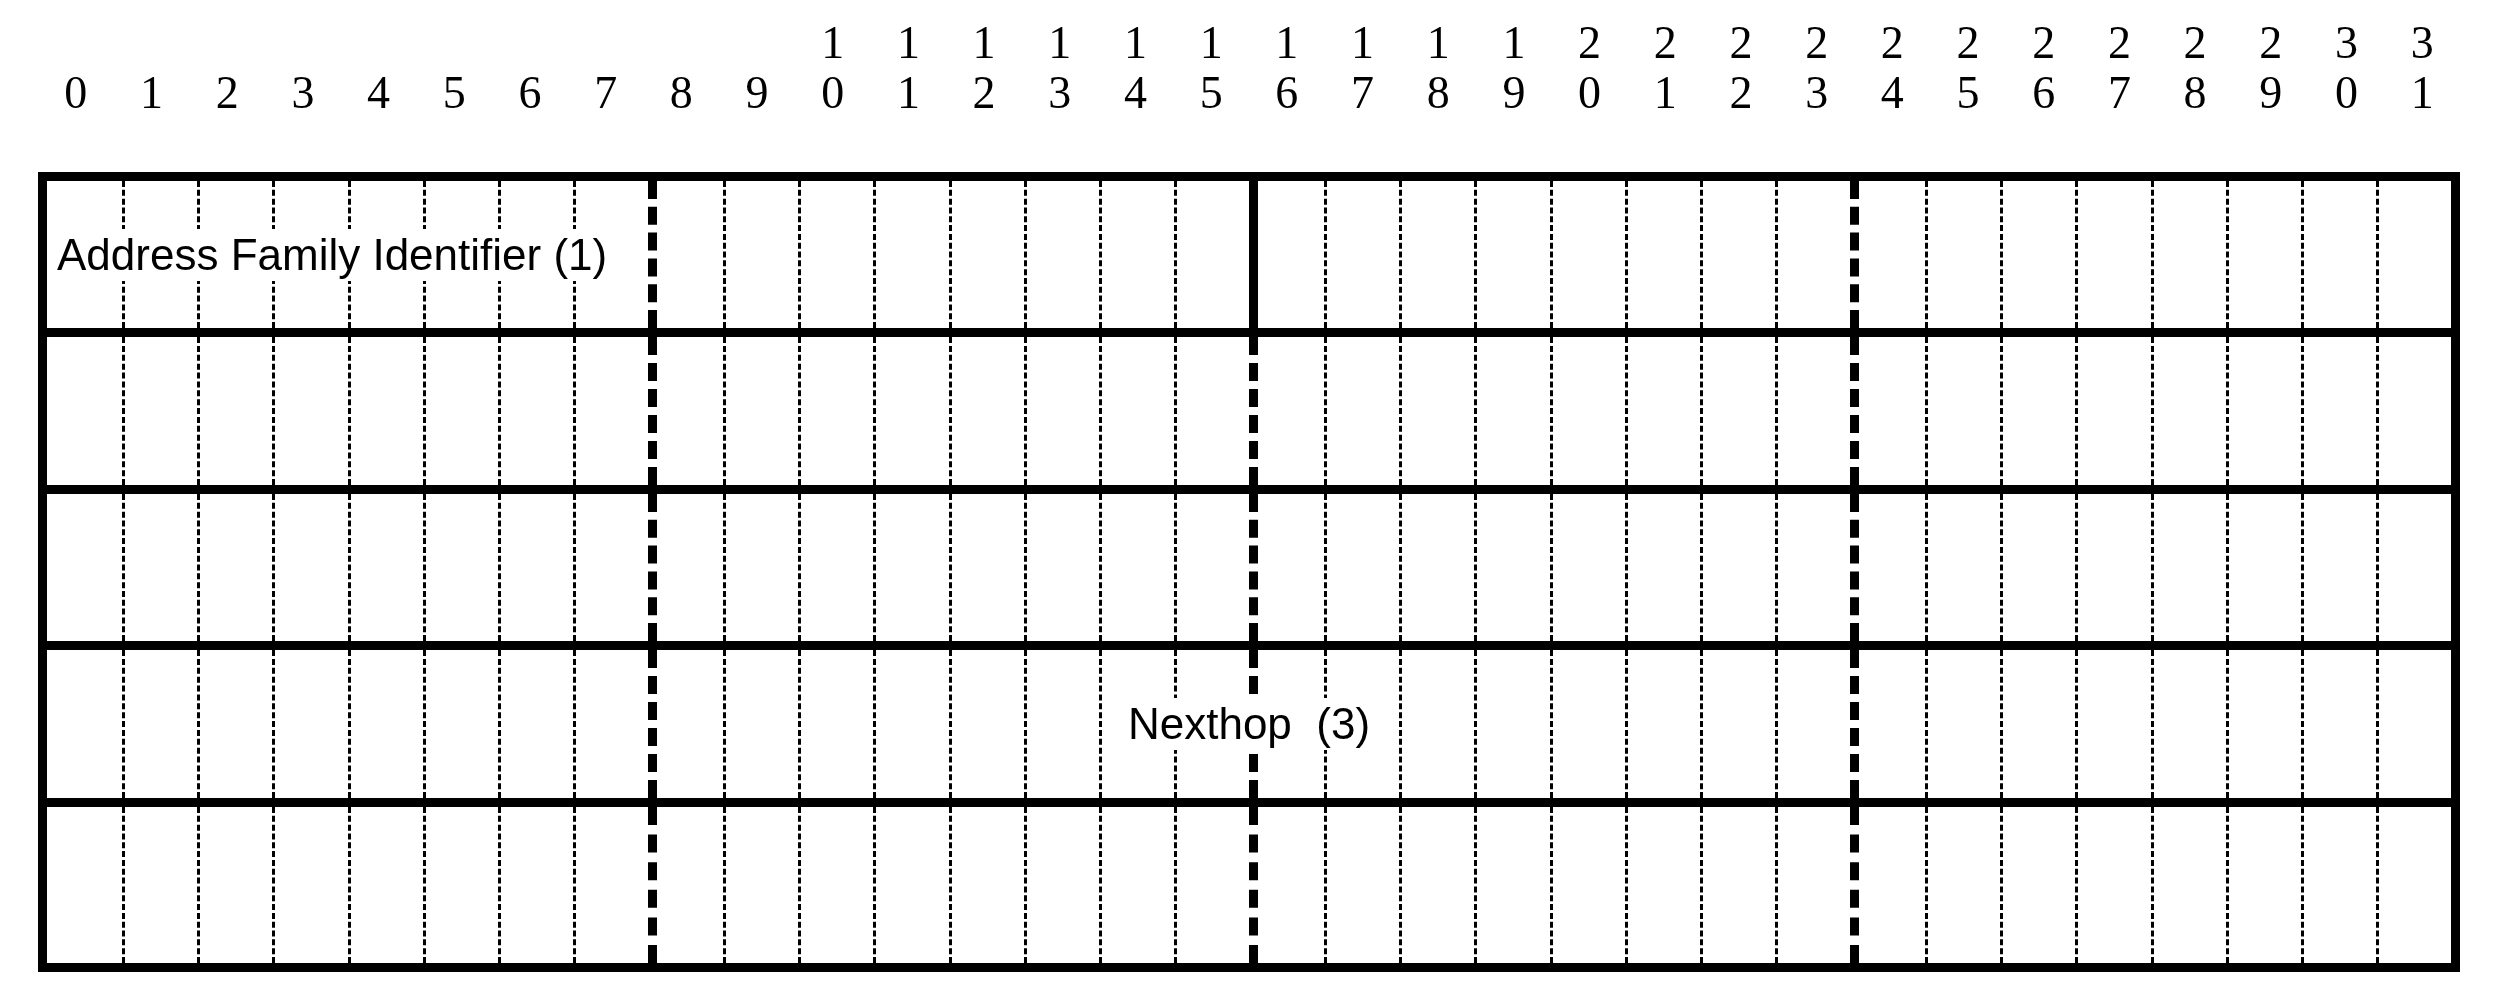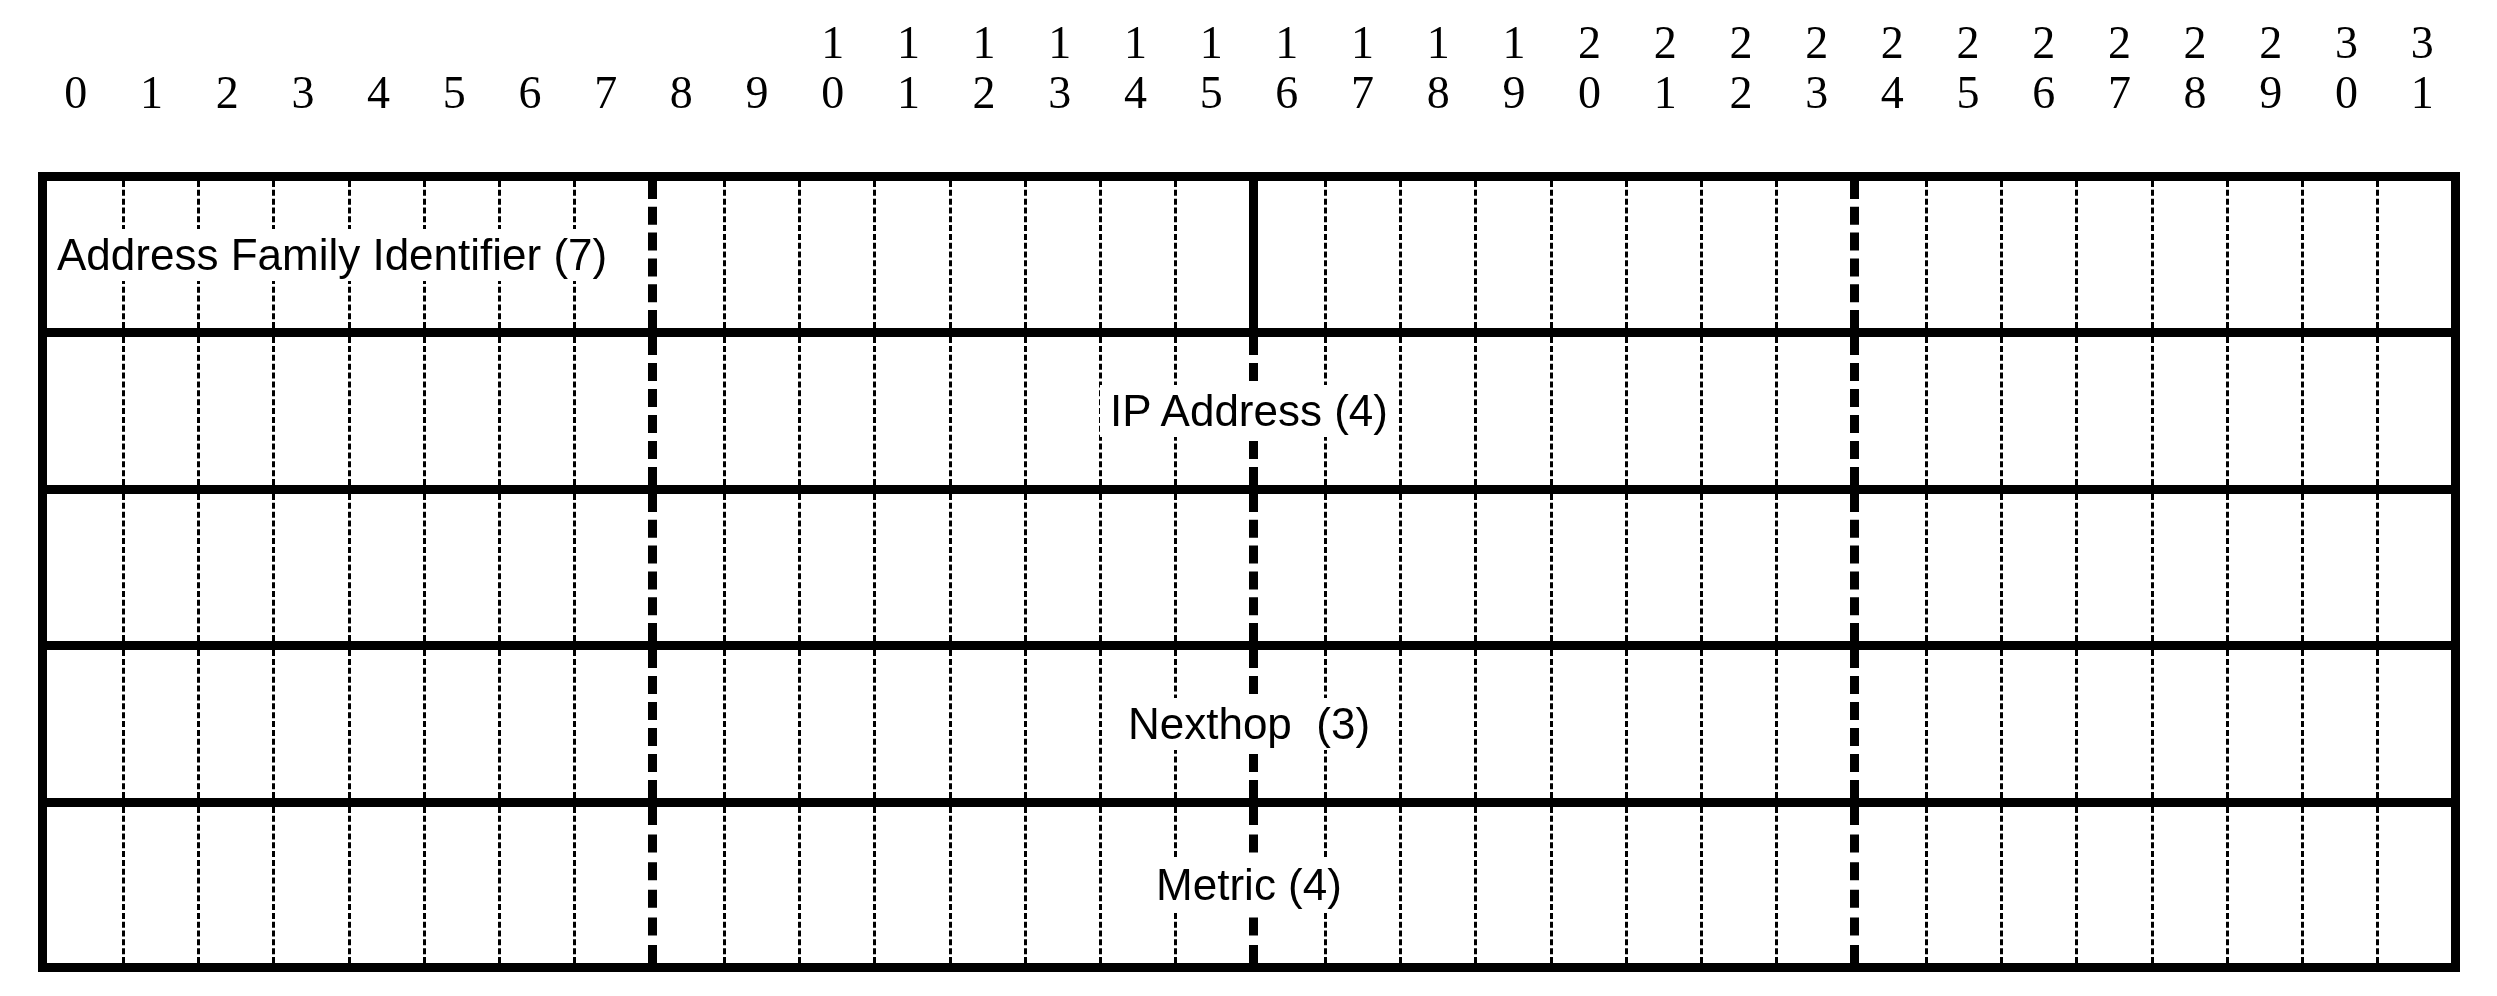--- a/index.html
+++ b/index.html
@@ -265,21 +265,21 @@
         <div class="bitline" style="left: 751.25px;"></div>
         <div class="bitline" style="left: 676.125px;"></div>
         <div class="bitline octet" style="left: 601px;"></div>
         <div class="bitline" style="left: 525.875px;"></div>
         <div class="bitline" style="left: 450.75px;"></div>
         <div class="bitline" style="left: 375.625px;"></div>
         <div class="bitline" style="left: 300.5px;"></div>
         <div class="bitline" style="left: 225.375px;"></div>
         <div class="bitline" style="left: 150.25px;"></div>
         <div class="bitline" style="left: 75.125px;"></div>
-      <div class="field-label" style="left:0;right:50%;margin:0;position:absolute;top:50%;transform:translateY(-50%);">Address Family Identifier (7)</div>
+      <div class="field-label" style="left:0;right:50%;margin:0;position:absolute;top:50%;transform:translateY(-50%);">Address Family Identifier (1)</div>
     </div>
 
     <div class="row">
         <div class="bitline" style="left: 2328.88px;"></div>
         <div class="bitline" style="left: 2253.75px;"></div>
         <div class="bitline" style="left: 2178.62px;"></div>
         <div class="bitline" style="left: 2103.5px;"></div>
         <div class="bitline" style="left: 2028.38px;"></div>
         <div class="bitline" style="left: 1953.25px;"></div>
         <div class="bitline" style="left: 1878.12px;"></div>
@@ -300,21 +300,20 @@
         <div class="bitline" style="left: 751.25px;"></div>
         <div class="bitline" style="left: 676.125px;"></div>
         <div class="bitline octet" style="left: 601px;"></div>
         <div class="bitline" style="left: 525.875px;"></div>
         <div class="bitline" style="left: 450.75px;"></div>
         <div class="bitline" style="left: 375.625px;"></div>
         <div class="bitline" style="left: 300.5px;"></div>
         <div class="bitline" style="left: 225.375px;"></div>
         <div class="bitline" style="left: 150.25px;"></div>
         <div class="bitline" style="left: 75.125px;"></div>
-      <div class="field-label">IP Address (4)</div>
     </div>
 
     <div class="row">
         <div class="bitline" style="left: 2328.88px;"></div>
         <div class="bitline" style="left: 2253.75px;"></div>
         <div class="bitline" style="left: 2178.62px;"></div>
         <div class="bitline" style="left: 2103.5px;"></div>
         <div class="bitline" style="left: 2028.38px;"></div>
         <div class="bitline" style="left: 1953.25px;"></div>
         <div class="bitline" style="left: 1878.12px;"></div>
@@ -404,17 +403,16 @@
         <div class="bitline" style="left: 751.25px;"></div>
         <div class="bitline" style="left: 676.125px;"></div>
         <div class="bitline octet" style="left: 601px;"></div>
         <div class="bitline" style="left: 525.875px;"></div>
         <div class="bitline" style="left: 450.75px;"></div>
         <div class="bitline" style="left: 375.625px;"></div>
         <div class="bitline" style="left: 300.5px;"></div>
         <div class="bitline" style="left: 225.375px;"></div>
         <div class="bitline" style="left: 150.25px;"></div>
         <div class="bitline" style="left: 75.125px;"></div>
-      <div class="field-label">Metric (4)</div>
     </div>
 
   </div>
 </div>
 
 </body></html>

